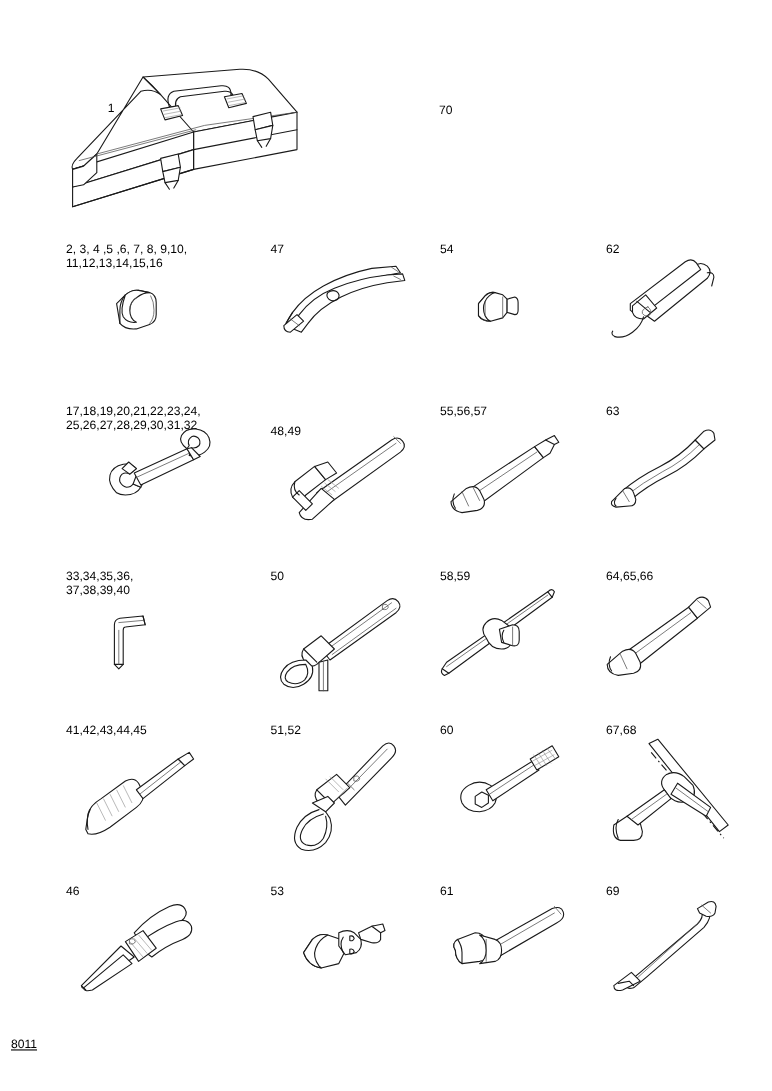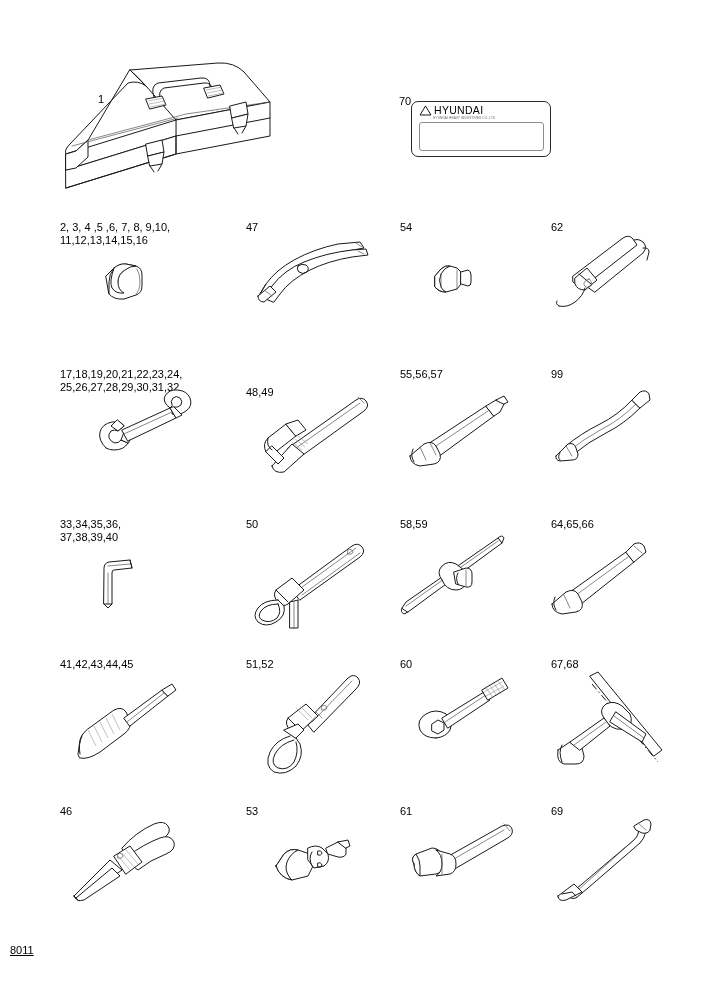--- a/index.html
+++ b/index.html
@@ -168,30 +168,20 @@
       <path class="fillw" d="M90,98 L106,94 L104,106 L92,108 Z"></path>
       <path class="ln" d="M92,108 L96,114 M104,106 L100,113"></path>
 
       <path class="fillw" d="M172,48 L188,44 L190,56 L174,60 Z"></path>
       <path class="fillw" d="M174,60 L190,56 L188,68 L176,70 Z"></path>
       <path class="ln" d="M176,70 L180,76 M188,68 L184,75"></path>
     </svg>
   </div>
 
   <div class="fignum" style="left:399px;top:95px;">70</div>
-  <div class="label-box">
-    <div class="label-brandrow">
-      <svg class="warn-tri" viewBox="0 0 13 11">
-        <path d="M6.5,1 L12,10 L1,10 Z" fill="none" stroke="#1a1a1a" stroke-width="1"></path>
-      </svg>
-      <span class="brand-text">HYUNDAI</span>
-    </div>
-    <div class="label-subtext">HYUNDAI HEAVY INDUSTRIES CO.,LTD</div>
-    <div class="label-inner"></div>
-  </div>
 
   <div class="callout" style="left:60px;top:221px;">2, 3, 4 ,5 ,6, 7, 8, 9,10,
 11,12,13,14,15,16</div>
   <div class="art" style="left:100px;top:260px;">
     <svg width="52" height="44" viewBox="0 0 52 44">
       <path class="fillw" d="M6,16 L14,8 Q20,3 26,4 L36,6 Q42,8 42,15 L42,26 Q42,33 36,35 L24,39 Q14,40 9,34 Z"></path>
       <path class="ln" d="M14,8 Q9,14 9,22 L9,34"></path>
       <path class="fillw" d="M14,8 Q20,3 26,4 L36,6 Q30,6 25,10 Q18,14 18,22 Q18,30 24,33 Q16,34 12,28 Q9,22 14,8 Z"></path>
       <path class="ln-thin" d="M18,22 Q18,14 25,10"></path>
       <path class="ln-thin" d="M37,9 Q40,14 40,22 Q40,30 36,34"></path>
@@ -271,21 +261,21 @@
       <path class="fillw" d="M24,64 L28,52 L86,14 L94,24 L34,68 Z"></path>
       <path class="ln-thin" d="M30,58 L88,19"></path>
       <path class="fillw" d="M10,64 L24,52 Q32,48 36,54 L40,62 Q42,70 34,72 L20,74 Q10,72 10,64 Z"></path>
       <path class="ln" d="M13,57 Q10,64 14,70"></path>
       <path class="ln-thin" d="M20,55 L26,68 M30,51 L36,63"></path>
       <path class="fillw" d="M86,14 L96,8 Q102,6 104,12 L100,20 L94,24 Z"></path>
       <path class="fillw" d="M96,8 L104,4 L108,10 L104,12 Z"></path>
     </svg>
   </div>
 
-  <div class="callout" style="left:551px;top:368px;">99</div>
+  <div class="callout" style="left:551px;top:368px;">63</div>
   <div class="art" style="left:544px;top:390px;">
     <svg width="108" height="72" viewBox="0 0 108 72">
       <path class="fillw" d="M22,56 Q36,44 56,34 Q74,25 88,10 L96,18 Q80,34 62,43 Q44,52 30,64 Z"></path>
       <path class="ln-thin" d="M26,60 Q40,49 58,39 Q76,30 92,14"></path>
       <path class="fillw" d="M88,10 L96,2 Q102,-1 105,4 L106,10 L96,18 Z"></path>
       <path class="fillw" d="M12,66 L24,54 Q30,52 32,58 L34,64 Q34,70 28,70 L16,71 Q11,70 12,66 Z"></path>
       <path class="ln" d="M16,63 Q13,67 16,70"></path>
       <path class="ln-thin" d="M22,56 L28,66"></path>
     </svg>
   </div>

